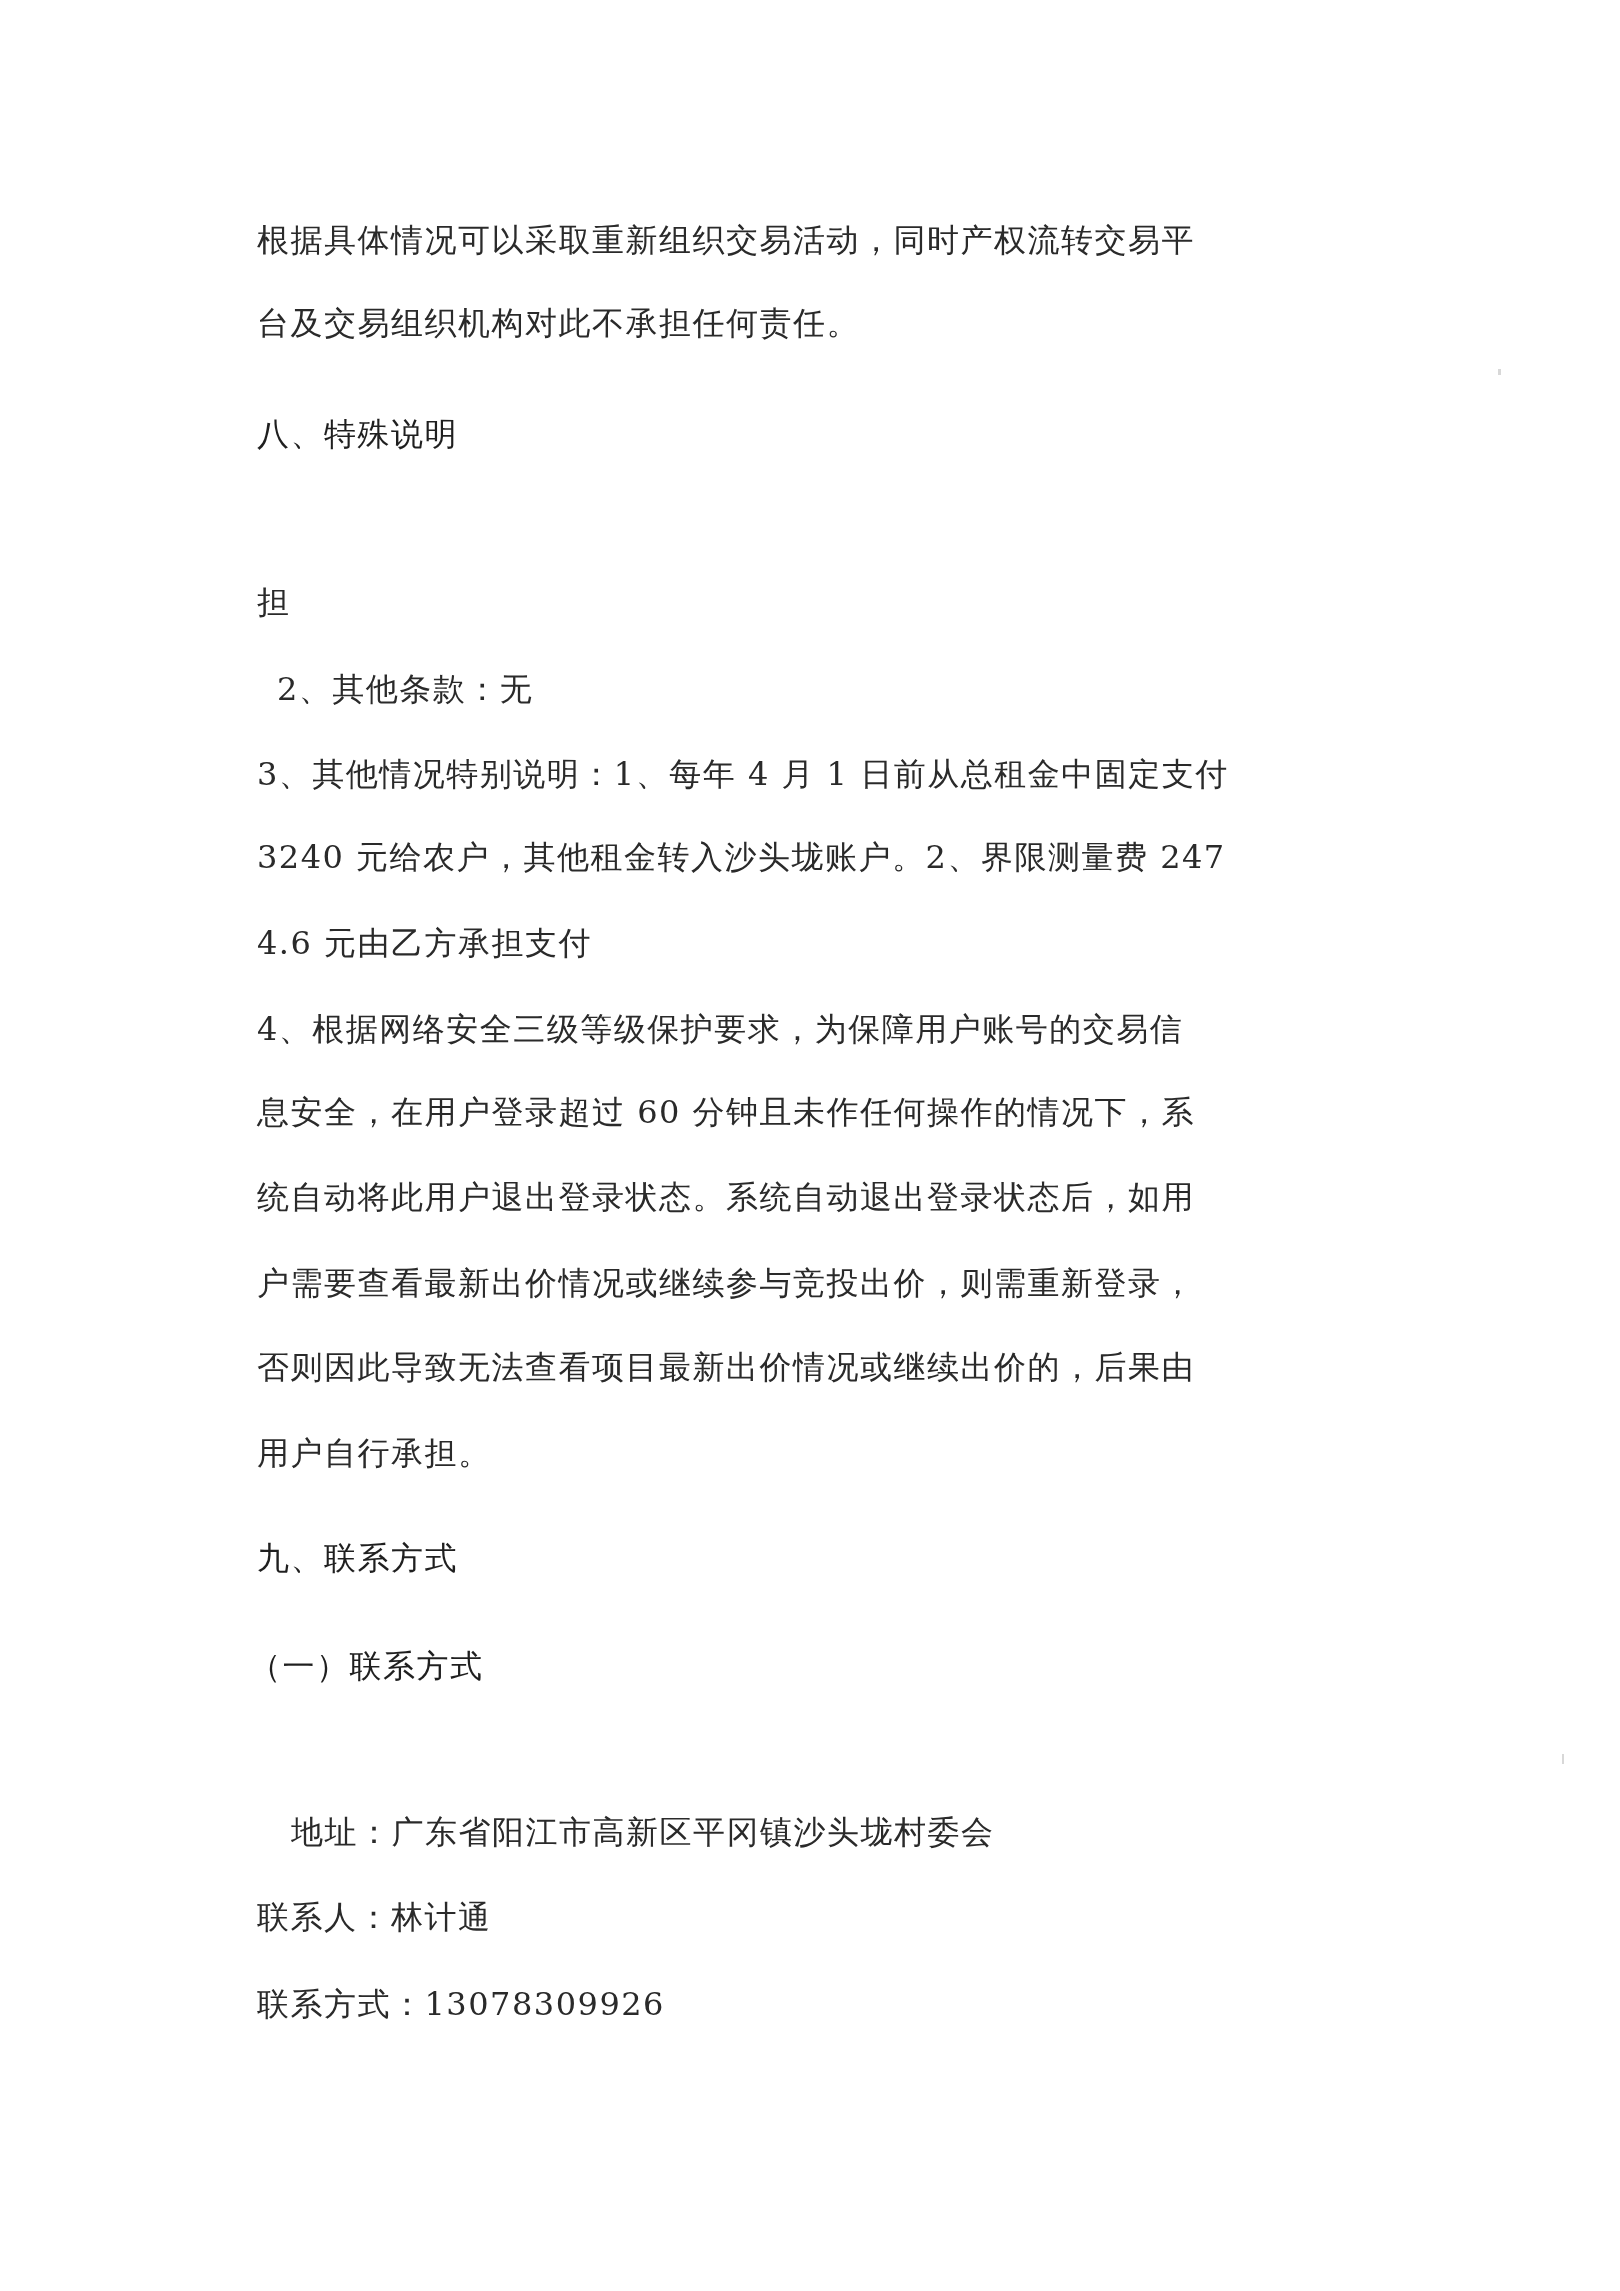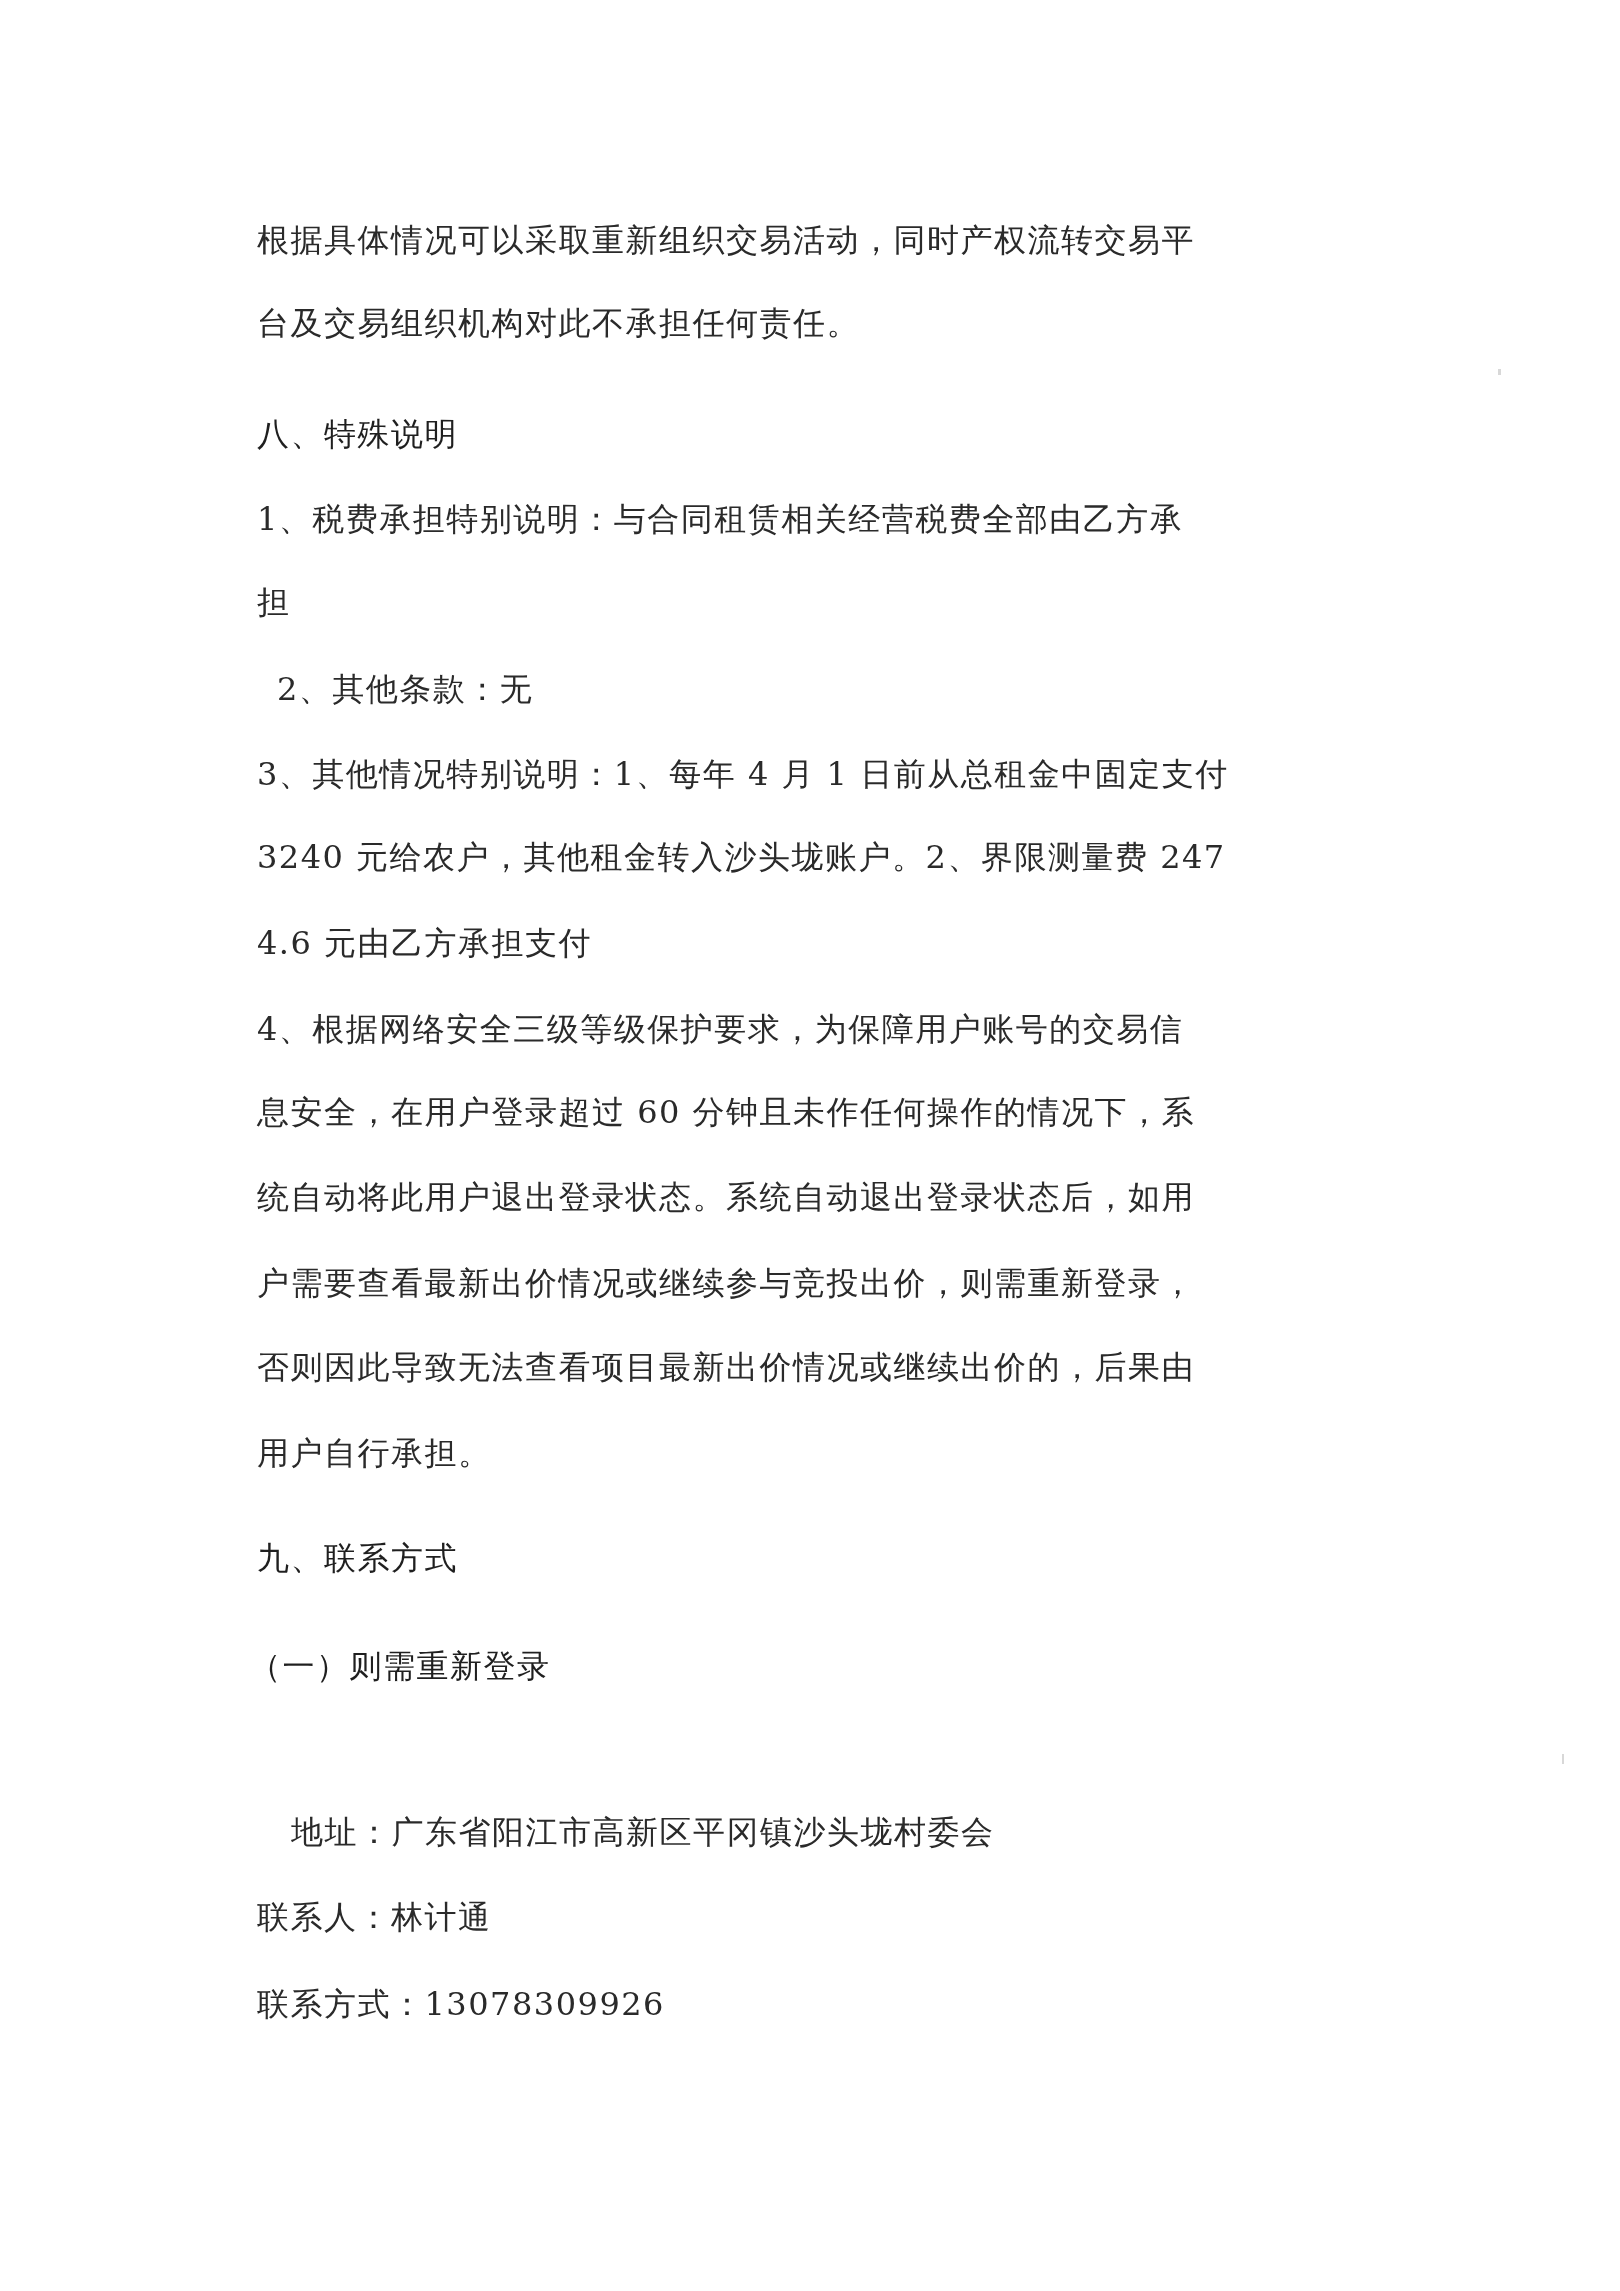--- a/index.html
+++ b/index.html
@@ -45,39 +45,38 @@
 </head>
 <body>
 
 <div class="page">
 
   <div class="line" style="top:217px;">根据具体情况可以采取重新组织交易活动，同时产权流转交易平</div>
   <div class="line" style="top:300px;">台及交易组织机构对此不承担任何责任。</div>
 
   <div class="line heading" style="top:411px;">八、特殊说明</div>
 
-  <div class="line" style="top:496px;">1、税费承担特别说明：与合同租赁相关经营税费全部由乙方承</div>
   <div class="line" style="top:579px;">担</div>
 
   <div class="line" style="top:666px;margin-left:20px;">2、其他条款：无</div>
 
   <div class="line" style="top:751px;">3、其他情况特别说明：1、每年 4 月 1 日前从总租金中固定支付</div>
   <div class="line" style="top:834px;">3240 元给农户，其他租金转入沙头垅账户。2、界限测量费 247</div>
   <div class="line" style="top:920px;">4.6 元由乙方承担支付</div>
 
   <div class="line" style="top:1006px;">4、根据网络安全三级等级保护要求，为保障用户账号的交易信</div>
   <div class="line" style="top:1089px;">息安全，在用户登录超过 60 分钟且未作任何操作的情况下，系</div>
   <div class="line" style="top:1174px;">统自动将此用户退出登录状态。系统自动退出登录状态后，如用</div>
   <div class="line" style="top:1260px;">户需要查看最新出价情况或继续参与竞投出价，则需重新登录，</div>
   <div class="line" style="top:1344px;">否则因此导致无法查看项目最新出价情况或继续出价的，后果由</div>
   <div class="line" style="top:1430px;">用户自行承担。</div>
 
   <div class="line heading" style="top:1535px;">九、联系方式</div>
 
-  <div class="line heading" style="top:1643px; left:249px;">（一）则需重新登录</div>
+  <div class="line heading" style="top:1643px; left:249px;">（一）联系方式</div>
 
   <div class="line" style="top:1809px;margin-left:34px;">
     <span>地址：</span><span>广东省阳江市高新区平冈镇沙头垅村委会</span>
   </div>
   <div class="line" style="top:1894px;">
     <span>联系人：</span><span>林计通</span>
   </div>
   <div class="line" style="top:1981px;">
     <span>联系方式：</span><span>13078309926</span>
   </div>

